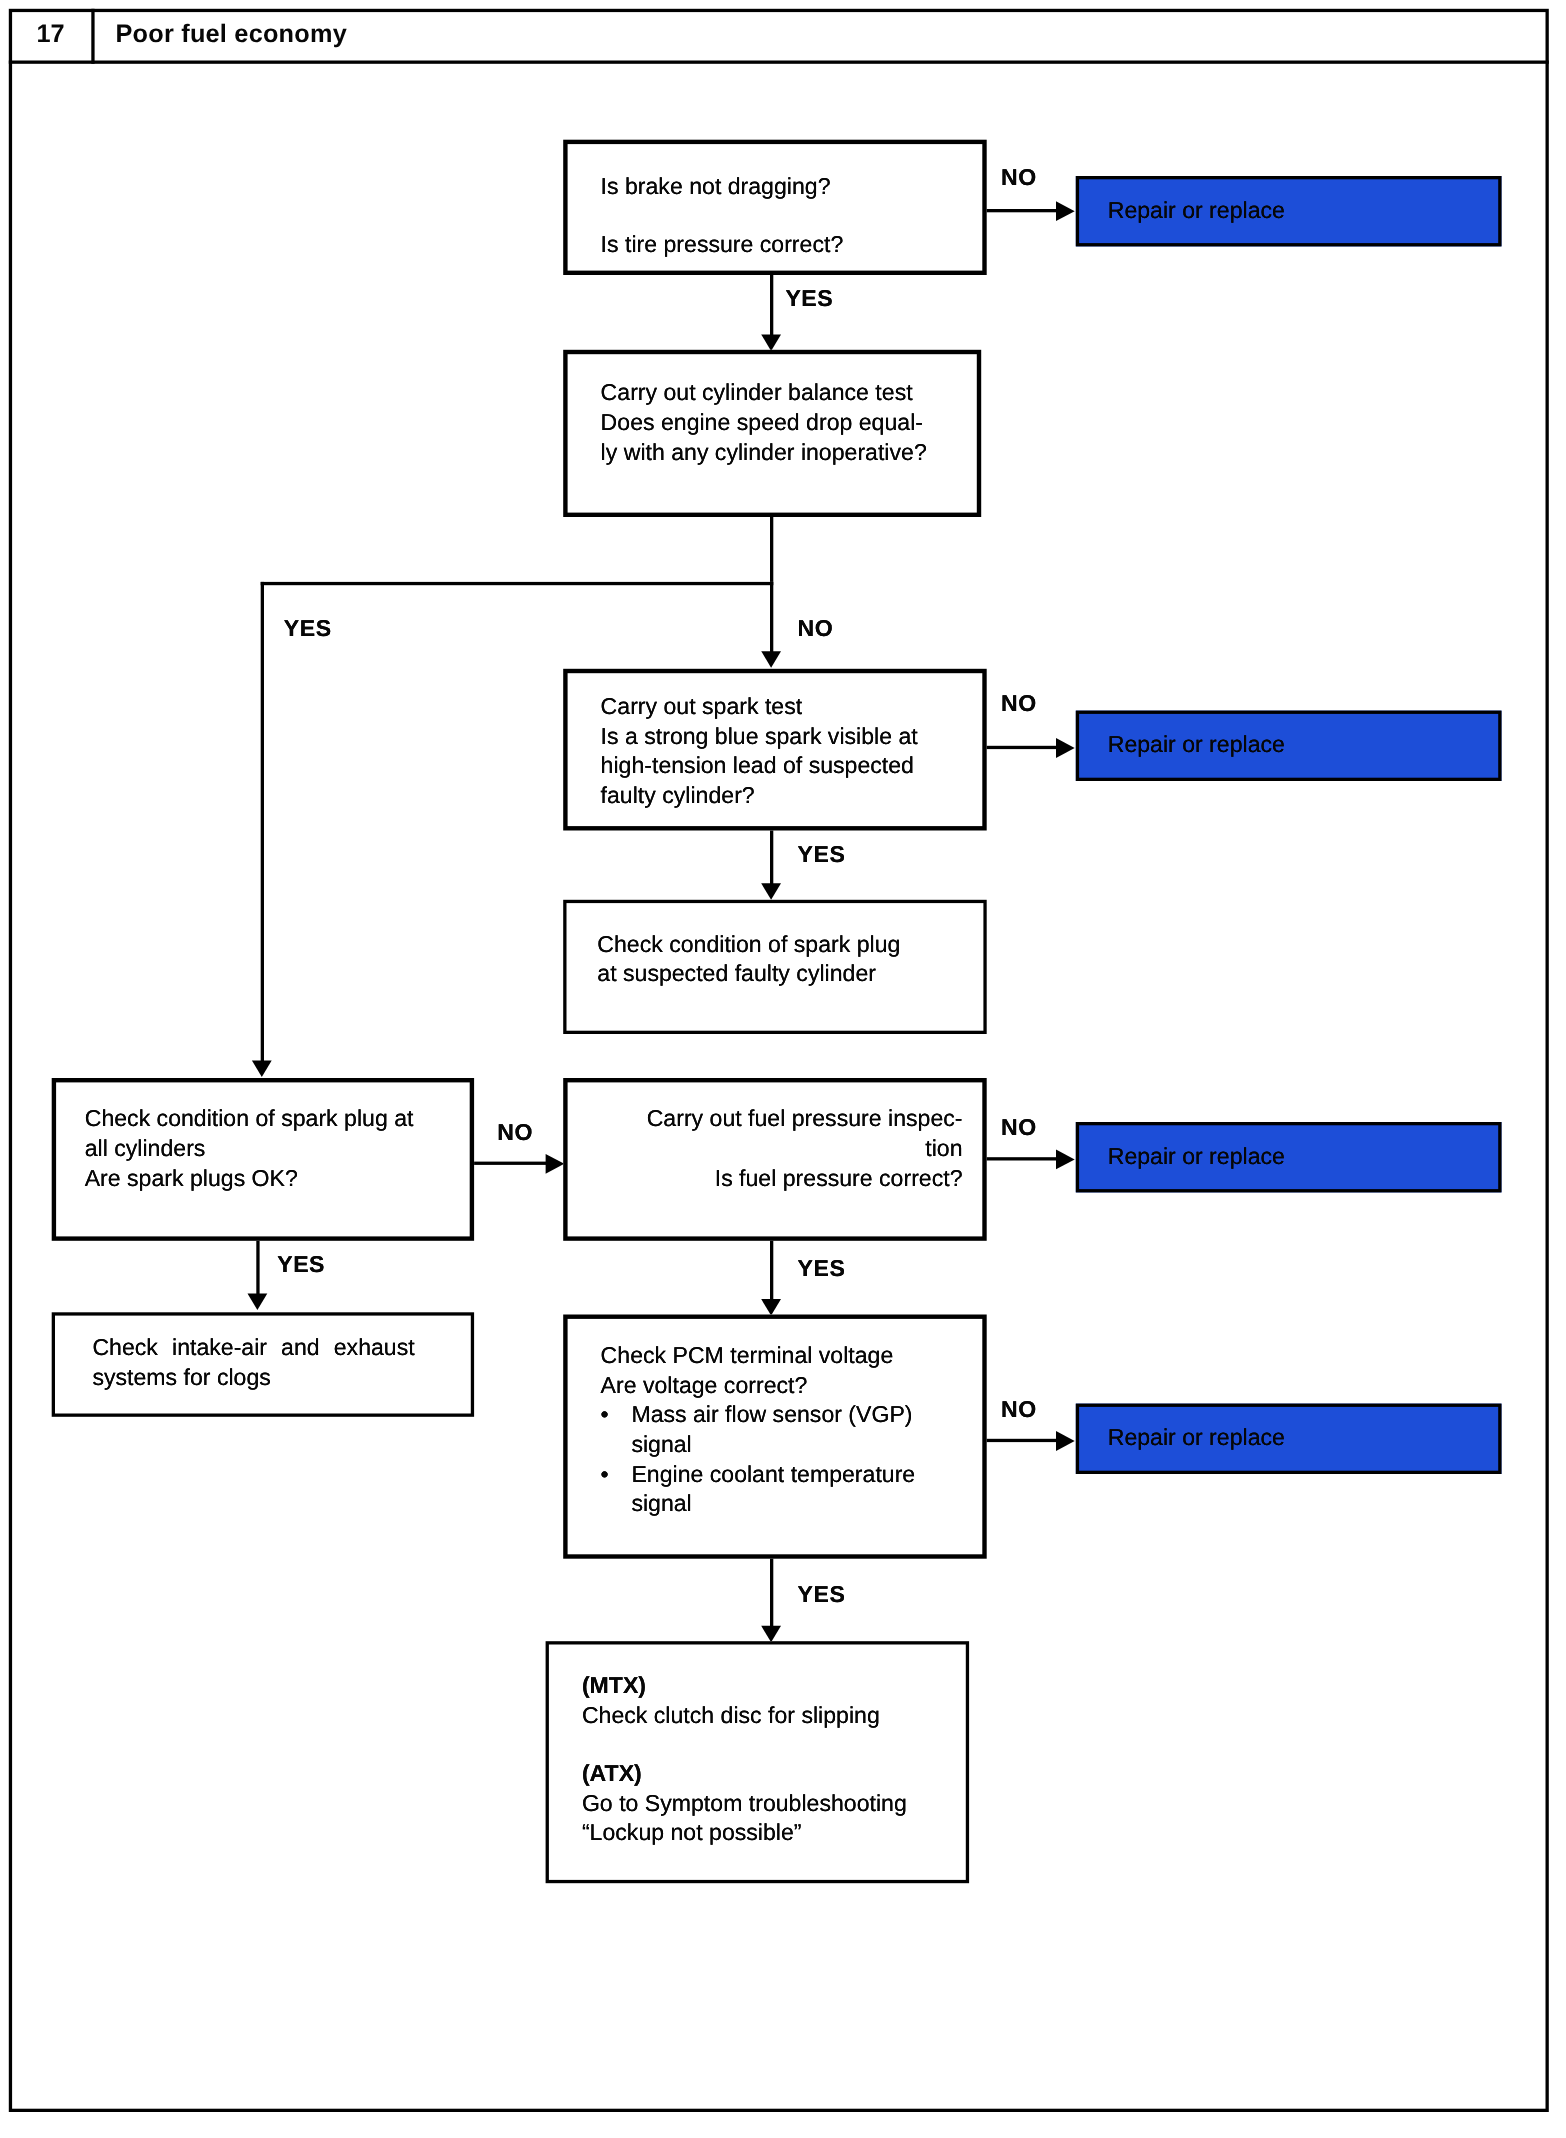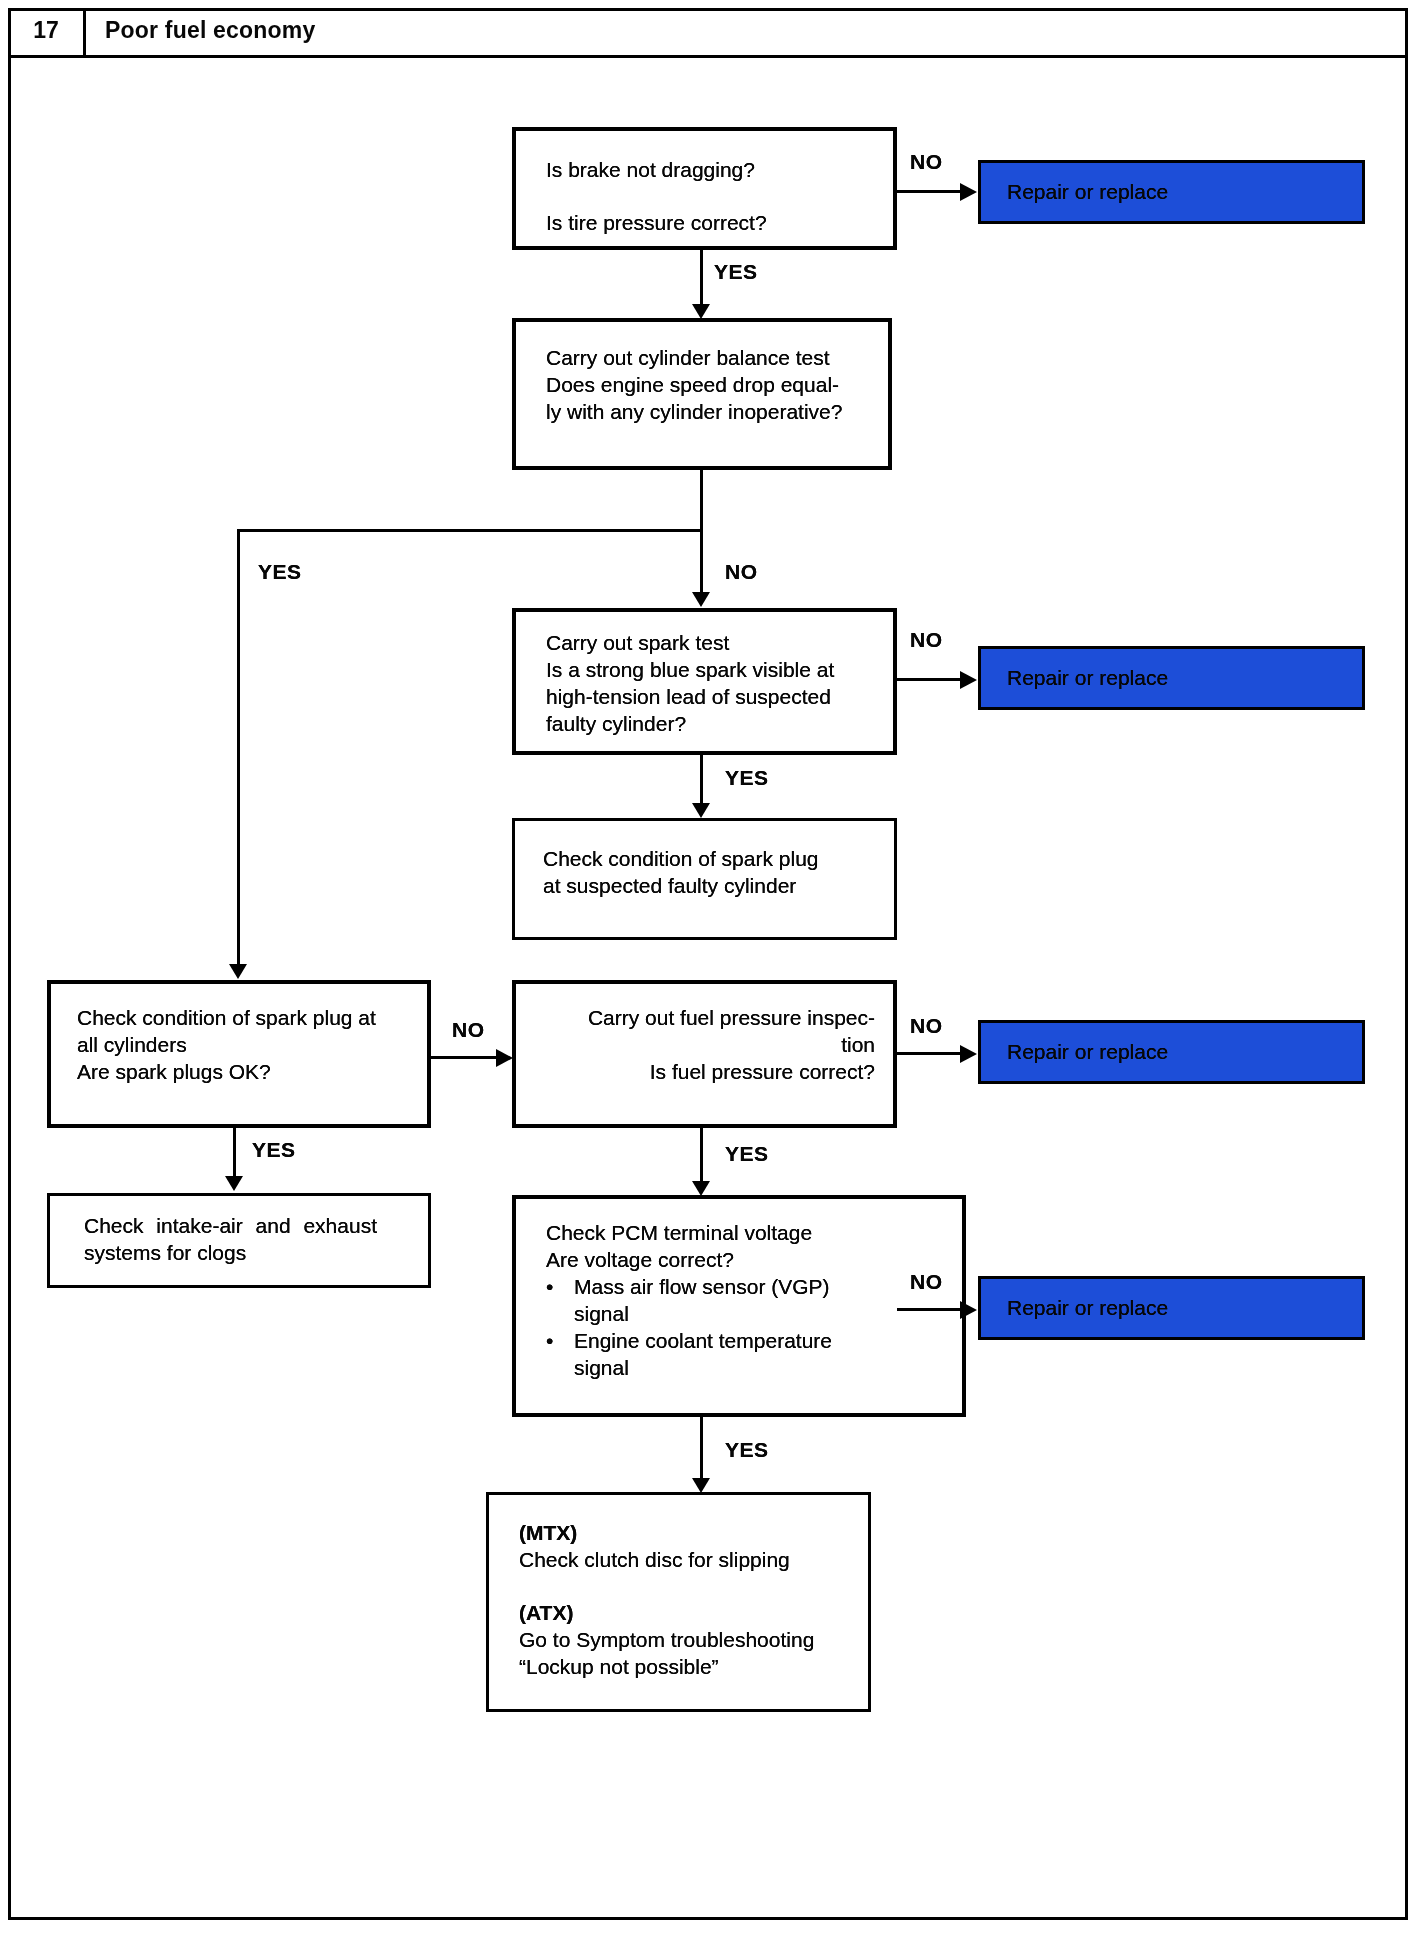--- a/index.html
+++ b/index.html
@@ -126,21 +126,21 @@
 
   <div class="fbox thin" style="left:47px;top:1193px;width:384px;height:95px;padding-top:16px;padding-left:34px;">
     <div class="ln wsp">Check intake-air and exhaust</div>
     <div class="ln">systems for clogs</div>
   </div>
 
   <div class="vline" style="left:700px;top:1128px;width:3px;height:54px;"></div>
   <div class="head-d" style="left:692px;top:1181px;"></div>
   <div class="lbl" style="left:725px;top:1142px;">YES</div>
 
-  <div class="fbox" style="left:512px;top:1195px;width:454px;height:222px;">
+  <div class="fbox" style="left:512px;top:1195px;width:385px;height:222px;">
     <div class="ln">Check PCM terminal voltage</div>
     <div class="ln">Are voltage correct?</div>
     <div class="brow gap">
       <span class="bdot">•</span>
       <span class="ln">Mass air flow sensor (VGP)</span>
     </div>
     <div class="ln bindent">signal</div>
     <div class="brow">
       <span class="bdot">•</span>
       <span class="ln">Engine coolant temperature</span>
@@ -152,21 +152,21 @@
   <div class="hline" style="left:897px;top:1308px;width:65px;height:3px;"></div>
   <div class="head-r" style="left:960px;top:1301px;"></div>
   <div class="rbox" style="left:978px;top:1276px;width:387px;height:64px;">
     <span class="ln">Repair or replace</span>
   </div>
 
   <div class="vline" style="left:700px;top:1417px;width:3px;height:62px;"></div>
   <div class="head-d" style="left:692px;top:1478px;"></div>
   <div class="lbl" style="left:725px;top:1438px;">YES</div>
 
-  <div class="fbox thin" style="left:486px;top:1492px;width:385px;height:220px;padding-top:24px;">
+  <div class="fbox thin" style="left:496px;top:1492px;width:385px;height:220px;padding-top:24px;">
     <div class="ln b">(MTX)</div>
     <div class="ln">Check clutch disc for slipping</div>
     <div class="ln b gap">(ATX)</div>
     <div class="ln">Go to Symptom troubleshooting</div>
     <div class="ln">“Lockup not possible”</div>
   </div>
 
 </div>
 
 </body></html>

